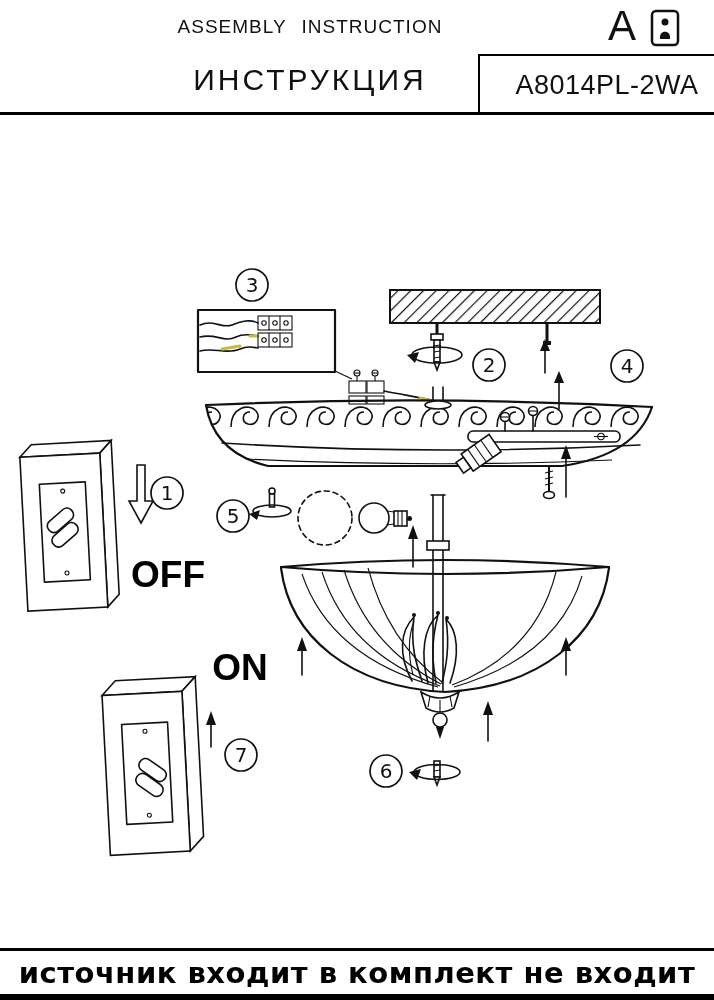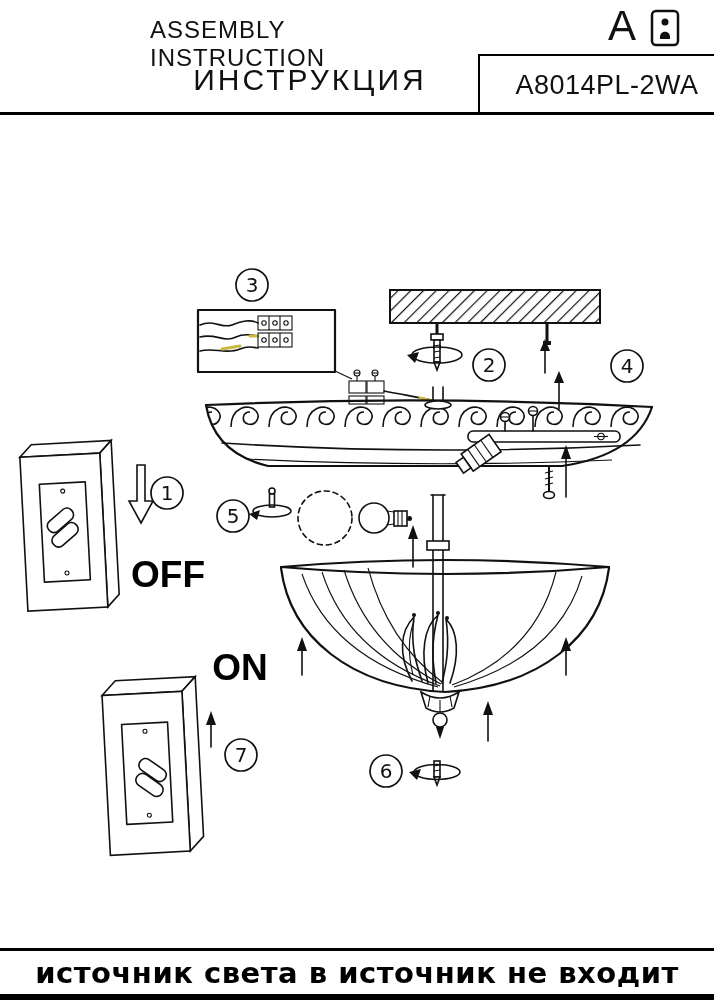--- a/index.html
+++ b/index.html
@@ -4,22 +4,22 @@
 <style>
   html,body{margin:0;padding:0;background:#e8e8e8}
   .page{position:relative;width:714px;height:1000px;margin:0 auto;background:#fff;
         font-family:"Liberation Sans",sans-serif;color:#111;overflow:hidden}
   
   .header{position:absolute;left:0;top:0;width:714px;height:115px;border-bottom:3px solid #000;box-sizing:border-box}
   .logo{position:absolute;left:12px;top:2px;width:130px;text-align:center}
   .logo .rule{height:1px;background:#000;margin:1px 6px}
   .brand{font-family:"Liberation Serif",serif;font-size:27px;letter-spacing:7px;padding-left:7px;line-height:30px}
   .brand-sub{font-size:10px;letter-spacing:11px;padding-left:11px;line-height:13px}
-  .title-en{position:absolute;left:150px;width:320px;top:16px;text-align:left;
-            font-size:24px;letter-spacing:1px;word-spacing:9px;font-weight:500}
+  .title-en{position:absolute;left:150px;width:320px;top:16px;text-align:center;
+            font-size:19px;letter-spacing:1px;word-spacing:9px;font-weight:500}
   .title-ru{position:absolute;left:150px;width:320px;top:63px;text-align:center;
             font-size:30px;letter-spacing:3px;font-weight:500}
   .series{position:absolute;left:600px;top:2px;width:44px;text-align:center;font-size:42px;font-weight:500}
   .manual-icon{position:absolute;left:650px;top:8px}
   .model-cell{position:absolute;left:478px;top:54px;width:256px;height:61px;box-sizing:border-box;
               border-left:2px solid #000;border-top:2px solid #000;display:flex;align-items:center;justify-content:center;
               font-size:27px;letter-spacing:.5px;font-weight:500}
   
   .diagram{position:absolute;left:0;top:115px}
   .s{fill:none;stroke:#111;stroke-width:1.6;stroke-linecap:round;stroke-linejoin:round}
@@ -315,15 +315,15 @@
     <g class="badge" transform="translate(386,656)">
       <circle r="16"></circle>
         <text y="7">6</text>
     </g>
     <g class="badge" transform="translate(241,640)">
       <circle r="16"></circle>
         <text y="7">7</text>
     </g>
   </svg>
 
-  <div class="footer">источник света в источник не входит</div>
+  <div class="footer">источник входит в комплект не входит</div>
 
 </div>
 
 </body></html>

